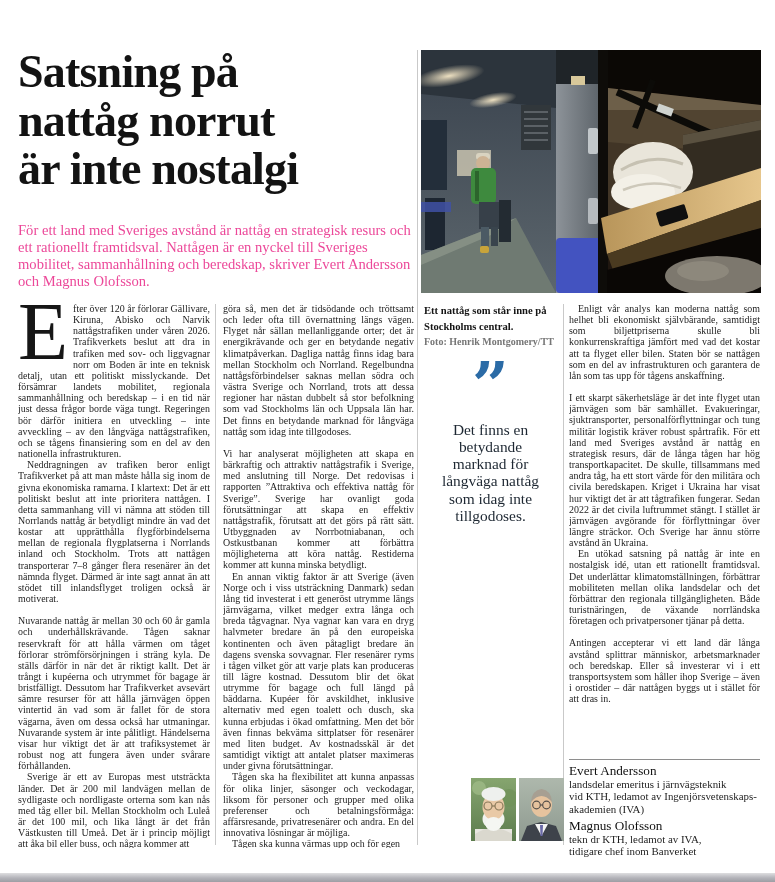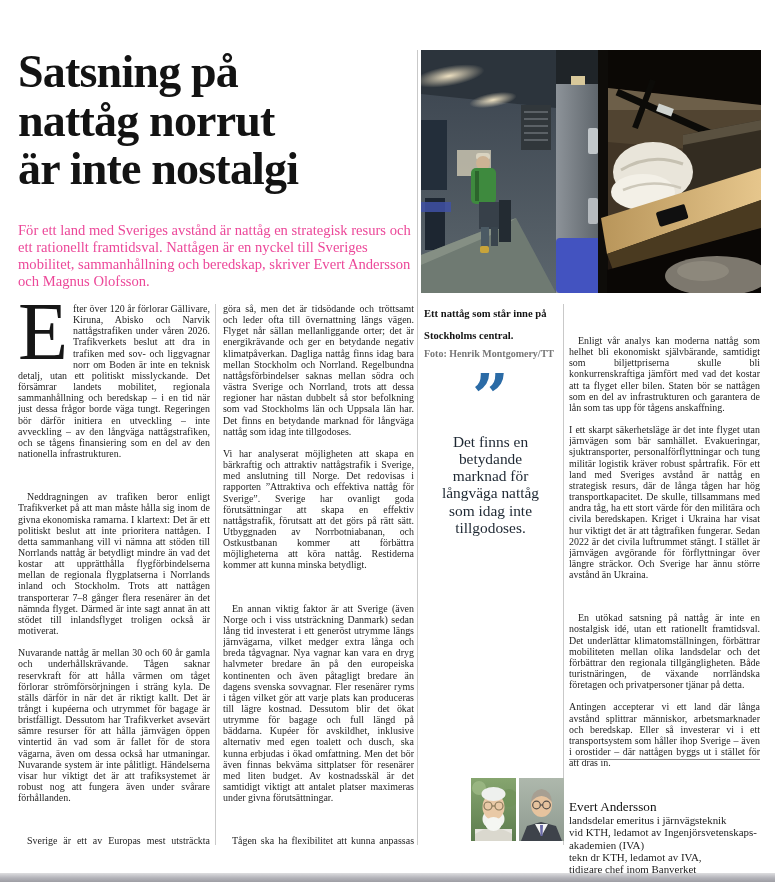--- a/index.html
+++ b/index.html
@@ -28,42 +28,42 @@
   
   .col {
     position:absolute; top:303px; height:545px; overflow:hidden;
     font-size:9.95px; line-height:11.15px; color:#1d1d1d;
     text-align:justify;
   }
   #col1 { left:18px;  width:192px; }
   #col2 { left:223px; width:191px; }
   #col4 { left:569px; width:191px; }
   .col p { margin:0; }
-  .col p.ind { text-indent:9px;margin-top:32px; }
+  .col p.ind { text-indent:9px; }
   .col p.gap { margin-top:11px; }
   b.lead { font-weight:400; }
   .dropcap {
     float:left; font-size:82px; line-height:56px; height:56px;
     margin:1px 5px 0 0; color:#161616; font-weight:400;
   }
   
   .quotecol { position:absolute; left:424px; top:303px; width:133px; }
-  .caption-bold { font-weight:700; font-size:10.6px; line-height:22px; color:#141414; }
+  .caption-bold { font-weight:700; font-size:10.6px; line-height:16px; color:#141414; }
   .caption-credit { font-weight:700; font-size:10px; line-height:12.5px; color:#767676; margin-top:1px; }
   .qmark {
     text-align:center; font-family:"DejaVu Serif", serif; font-weight:700;
     font-size:64px; line-height:50px; height:45px; margin-top:11px; color:#2b6ba6;
   }
   .qtext { text-align:center; font-size:15.4px; line-height:17.3px; color:#1d2732; margin-top:16px; }
   
   .avatar { position:absolute; width:45px; height:63px; overflow:hidden; }
   #avatar1 { left:471px; top:778px; }
   #avatar2 { left:519px; top:778px; }
   .biorule { position:absolute; left:569px; top:759px; width:191px; height:1px; background:#8e8e8e; }
-  .bio { position:absolute; left:569px; top:799px; width:198px; color:#1d1d1d; }
+  .bio { position:absolute; left:569px; top:763px; width:198px; color:#1d1d1d; }
   .bio .name { font-size:13.2px; line-height:15px; color:#101010; }
   .bio .line { font-size:10.9px; line-height:12.3px; }
   .bio .name.second { margin-top:3px; }
   
   .bottombar {
     position:absolute; left:0; top:873px; width:775px; height:9px;
     background:linear-gradient(180deg,#dedee0 0%,#b3b3b9 55%,#9d9da3 100%);
   }
 </style>
 </head>
@@ -255,19 +255,20 @@
       </g>
     </svg>
   </div>
 
   <div class="biorule"></div>
   <div class="bio">
     <div class="name">Evert Andersson</div>
     <div class="line">landsdelar emeritus i järnvägsteknik</div>
     <div class="line">vid KTH, ledamot av Ingenjörsvetenskaps-</div>
     <div class="line">akademien (IVA)</div>
+    <div class="name second">Magnus Olofsson</div>
     <div class="line">tekn dr KTH, ledamot av IVA,</div>
     <div class="line">tidigare chef inom Banverket</div>
   </div>
 
   <div class="bottombar"></div>
 
 </div>
 
 </body></html>

